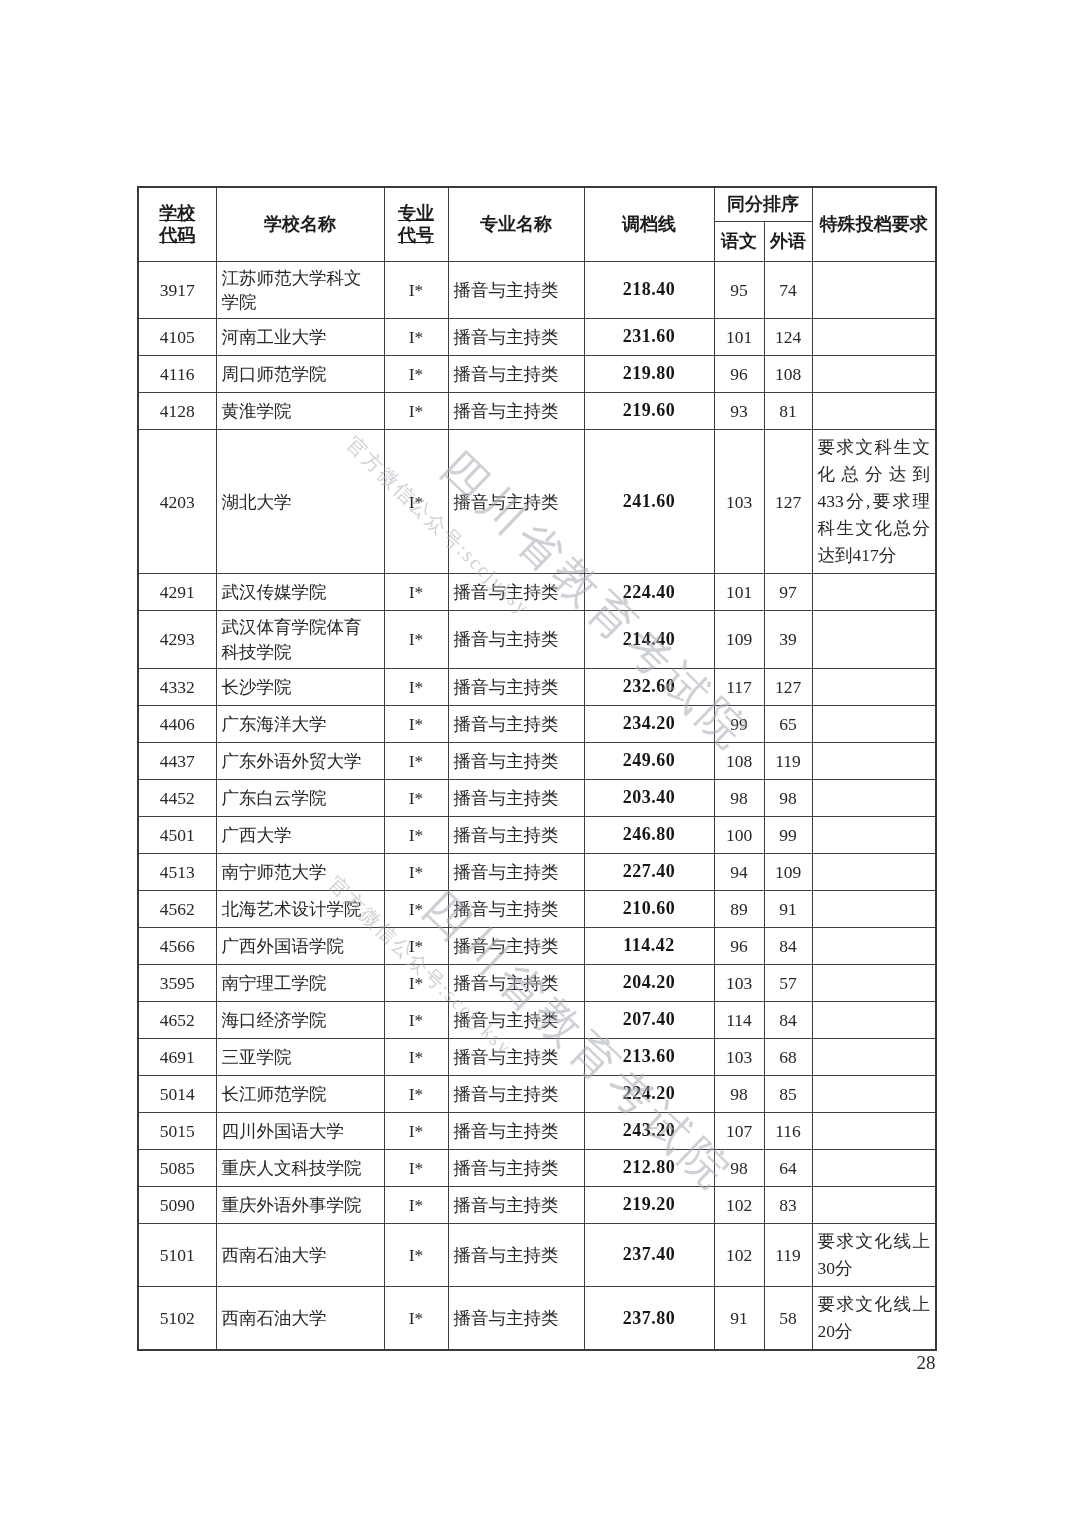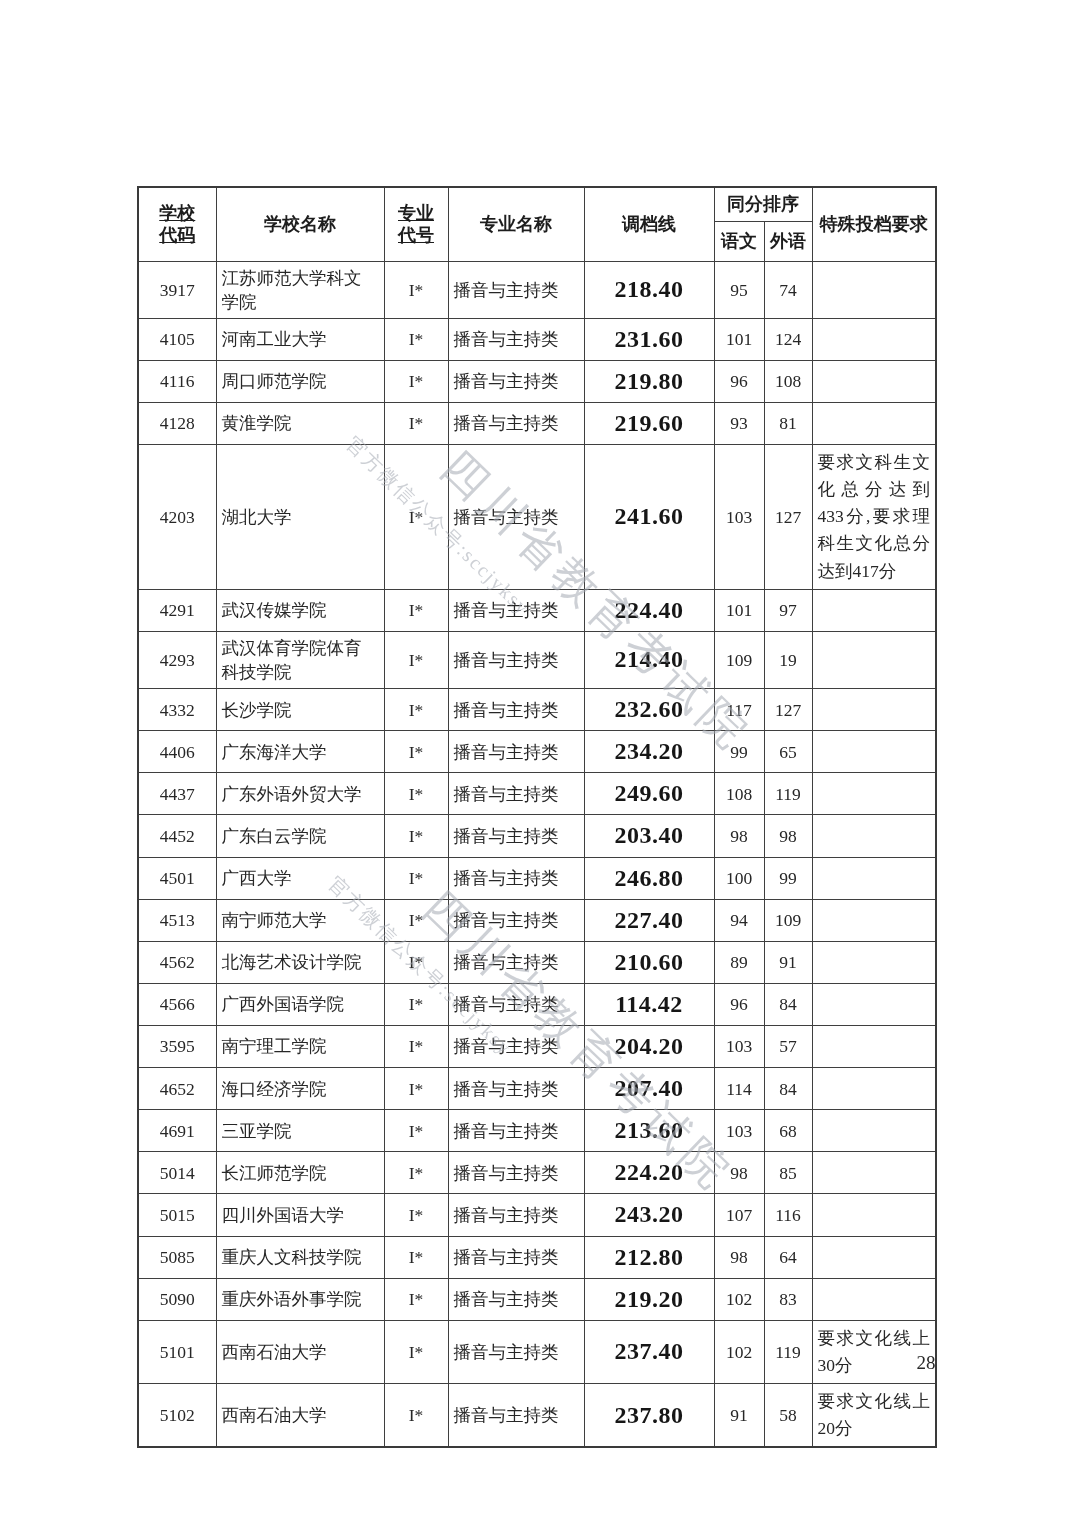--- a/index.html
+++ b/index.html
@@ -42,21 +42,21 @@
   tbody tr { height: 37px; }
   .admission td {
     font-size: 17.5px;
     line-height: 1.38;
     color: #272727;
   }
   td.c { text-align: center; padding: 4px 2px; }
   td.l { text-align: left; padding: 4px 5px; }
   td.score {
     font-weight: 700;
-    font-size: 24px;
+    font-size: 18px;
     color: #161616;
     letter-spacing: 0.5px;
   }
   td.req { text-align: justify; line-height: 1.55; }
 
   
   .wm {
     position: absolute;
     transform: rotate(44deg);
     transform-origin: 0 0;
@@ -175,21 +175,21 @@
     <td class="c">97</td>
     <td class="l req"></td>
   </tr>
         <tr>
     <td class="c">4293</td>
     <td class="l">武汉体育学院体育科技学院</td>
     <td class="c">I*</td>
     <td class="l">播音与主持类</td>
     <td class="c score">214.40</td>
     <td class="c">109</td>
-    <td class="c">19</td>
+    <td class="c">39</td>
     <td class="l req"></td>
   </tr>
         <tr>
     <td class="c">4332</td>
     <td class="l">长沙学院</td>
     <td class="c">I*</td>
     <td class="l">播音与主持类</td>
     <td class="c score">232.60</td>
     <td class="c">117</td>
     <td class="c">127</td>

